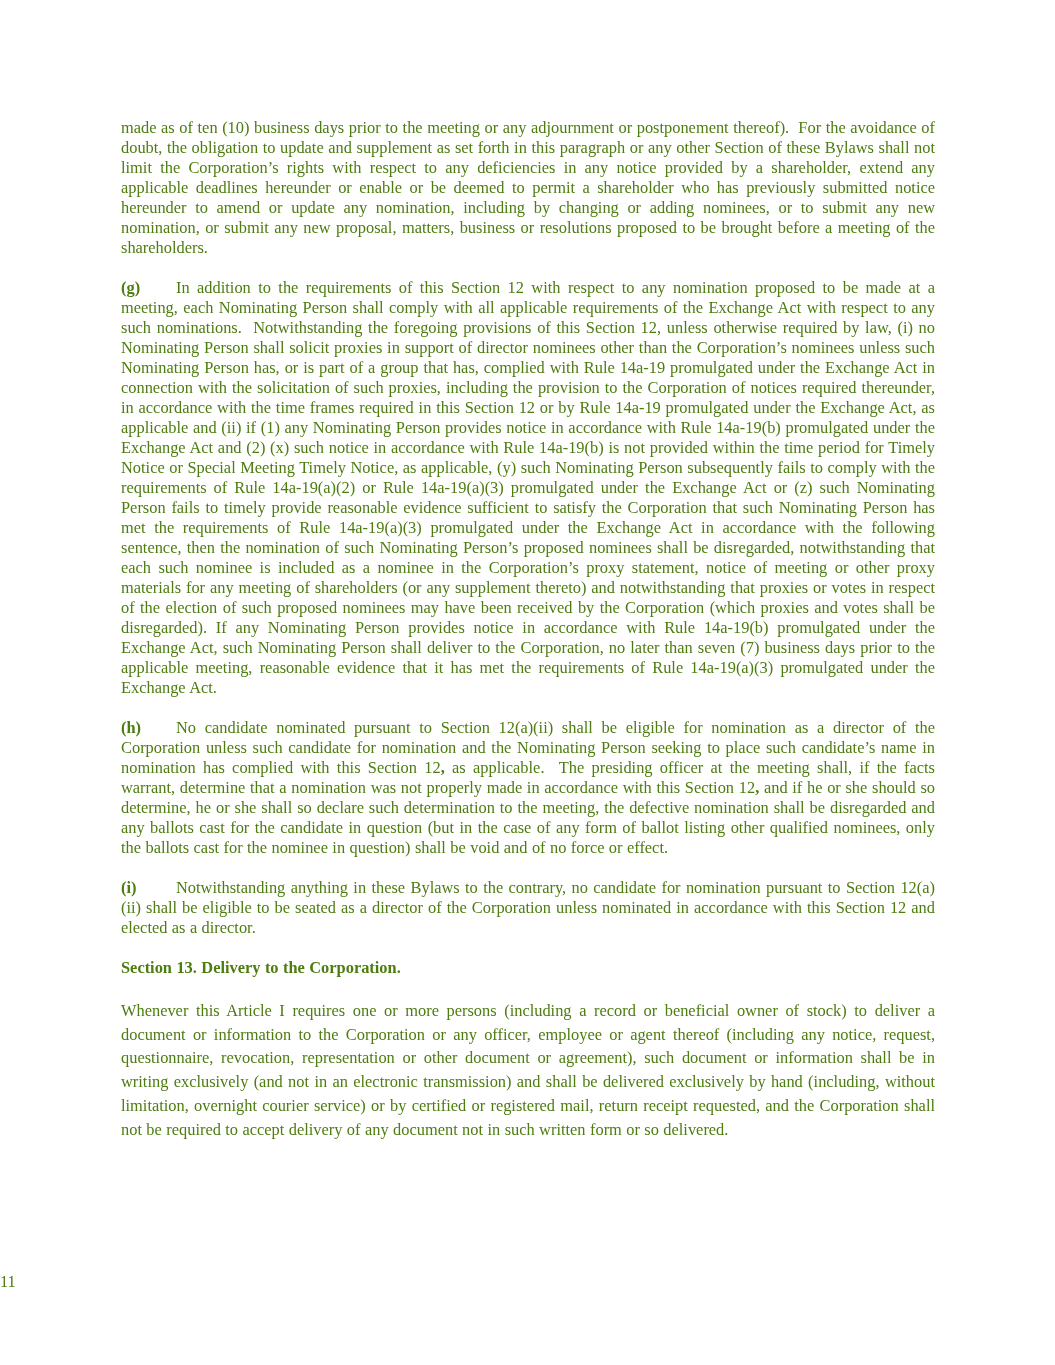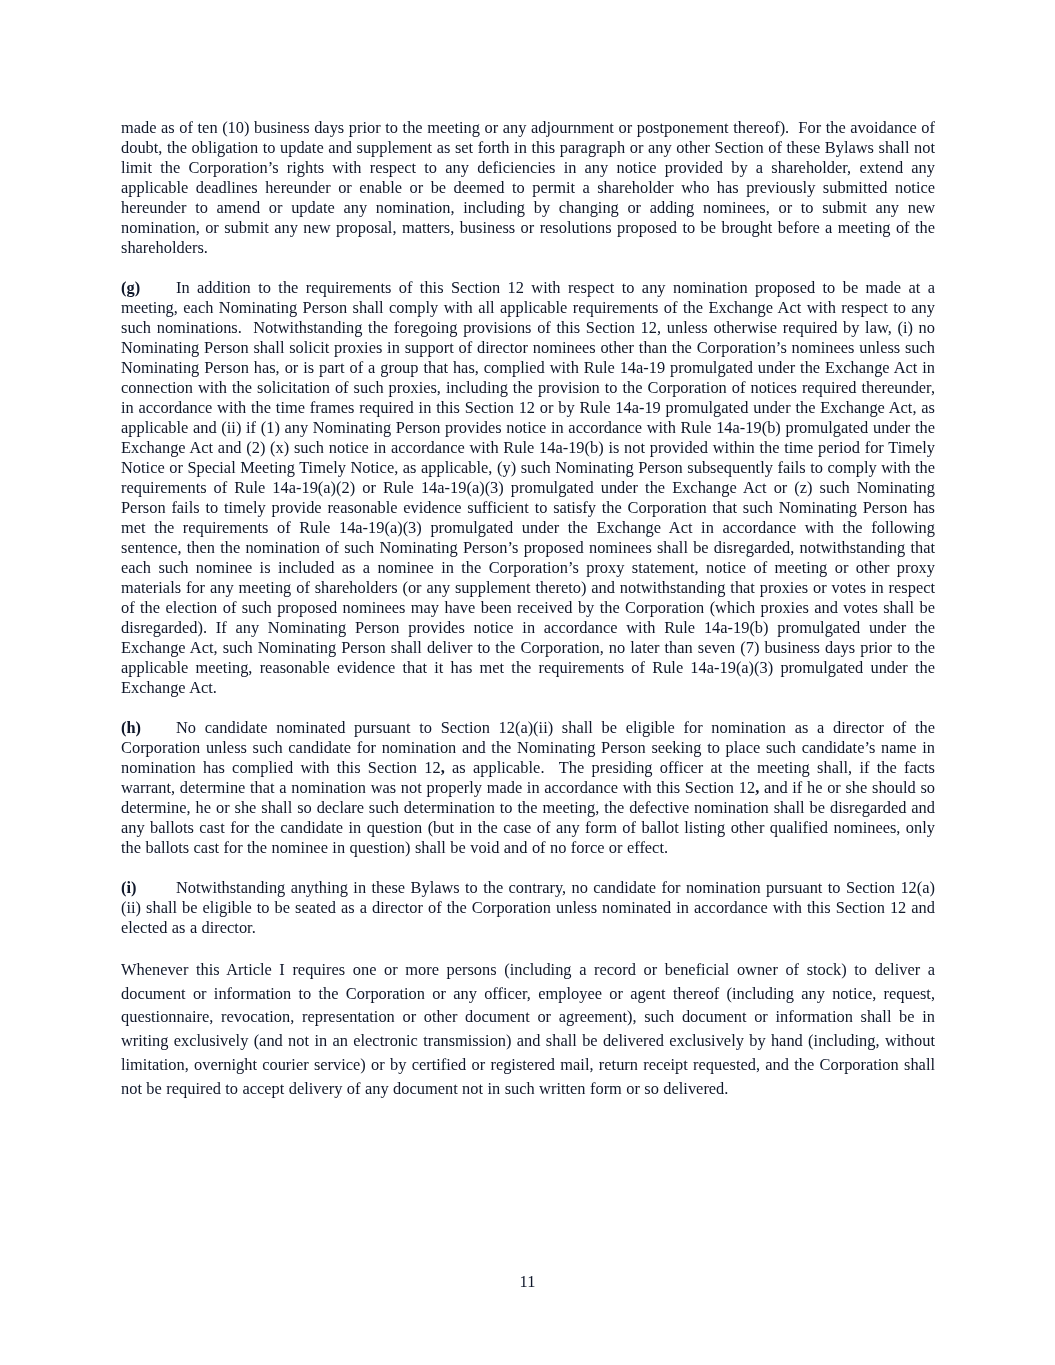--- a/index.html
+++ b/index.html
@@ -1,21 +1,21 @@
 <!DOCTYPE html>
 <html><head>
 <meta charset="utf-8">
 <style>
   html, body { margin: 0; padding: 0; background: #ffffff; }
   .page {
     position: relative;
     width: 1055px;
     height: 1365px;
     background: #ffffff;
-    color: #0f172a;
+    color: #4d7c0f;
     font-family: "Liberation Serif", "DejaVu Serif", serif;
     box-sizing: border-box;
     padding: 118px 120px 0 121px;
     overflow: hidden;
   }
   .doc-body { width: 100%; }
   p.doc {
     margin: 0 0 20px 0;
     font-size: 16.4px;
     line-height: 20px;
@@ -35,32 +35,33 @@
     font-weight: bold;
     display: inline-block;
     width: 55px;
   }
   .run-bold { font-weight: bold; }
   .footer {
     position: absolute;
     top: 1272px;
     left: 0;
     width: 100%;
-    text-align: center;
+    text-align: left;
     font-size: 16.4px;
     line-height: 20px;
   }
 </style>
 </head>
 <body>
 
 <div class="page">
   <div class="doc-body" id="doc-body">
       <p class="doc"><span>made as of ten (10) business days prior to the meeting or any adjournment or postponement thereof).&nbsp; For the avoidance of doubt, the obligation to update and supplement as set forth in this paragraph or any other Section of these Bylaws shall not limit the Corporation’s rights with respect to any deficiencies in any notice provided by a shareholder, extend any applicable deadlines hereunder or enable or be deemed to permit a shareholder who has previously submitted notice hereunder to amend or update any nomination, including by changing or adding nominees, or to submit any new nomination, or submit any new proposal, matters, business or resolutions proposed to be brought before a meeting of the shareholders.</span></p>
       <p class="doc"><span class="plabel">(g)</span><span>In addition to the requirements of this Section 12 with respect to any nomination proposed to be made at a meeting, each Nominating Person shall comply with all applicable requirements of the Exchange Act with respect to any such nominations.&nbsp; Notwithstanding the foregoing provisions of this Section 12, unless otherwise required by law, (i) no Nominating Person shall solicit proxies in support of director nominees other than the Corporation’s nominees unless such Nominating Person has, or is part of a group that has, complied with Rule 14a-19 promulgated under the Exchange Act in connection with the solicitation of such proxies, including the provision to the Corporation of notices required thereunder, in accordance with the time frames required in this Section 12 or by Rule 14a-19 promulgated under the Exchange Act, as applicable and (ii) if (1) any Nominating Person provides notice in accordance with Rule 14a-19(b) promulgated under the Exchange Act and (2) (x) such notice in accordance with Rule 14a-19(b) is not provided within the time period for Timely Notice or Special Meeting Timely Notice, as applicable, (y) such Nominating Person subsequently fails to comply with the requirements of Rule 14a-19(a)(2) or Rule 14a-19(a)(3) promulgated under the Exchange Act or (z) such Nominating Person fails to timely provide reasonable evidence sufficient to satisfy the Corporation that such Nominating Person has met the requirements of Rule 14a-19(a)(3) promulgated under the Exchange Act in accordance with the following sentence, then the nomination of such Nominating Person’s proposed nominees shall be disregarded, notwithstanding that each such nominee is included as a nominee in the Corporation’s proxy statement, notice of meeting or other proxy materials for any meeting of shareholders (or any supplement thereto) and notwithstanding that proxies or votes in respect of the election of such proposed nominees may have been received by the Corporation (which proxies and votes shall be disregarded). If any Nominating Person provides notice in accordance with Rule 14a-19(b) promulgated under the Exchange Act, such Nominating Person shall deliver to the Corporation, no later than seven (7) business days prior to the applicable meeting, reasonable evidence that it has met the requirements of Rule 14a-19(a)(3) promulgated under the Exchange Act.</span></p>
       <p class="doc"><span class="plabel">(h)</span><span>No candidate nominated pursuant to Section 12(a)(ii) shall be eligible for nomination as a director of the Corporation unless such candidate for nomination and the Nominating Person seeking to place such candidate’s name in nomination has complied with this Section 12</span><span class="run-bold">,</span><span> as applicable.&nbsp; The presiding officer at the meeting shall, if the facts warrant, determine that a nomination was not properly made in accordance with this Section 12</span><span class="run-bold">,</span><span> and if he or she should so determine, he or she shall so declare such determination to the meeting, the defective nomination shall be disregarded and any ballots cast for the candidate in question (but in the case of any form of ballot listing other qualified nominees, only the ballots cast for the nominee in question) shall be void and of no force or effect.</span></p>
       <p class="doc"><span class="plabel">(i)</span><span>Notwithstanding anything in these Bylaws to the contrary, no candidate for nomination pursuant to Section 12(a)(ii) shall be eligible to be seated as a director of the Corporation unless nominated in accordance with this Section 12 and elected as a director.</span></p>
+      <p class="doc heading"><span class="run-bold">Section 13. Delivery to the Corporation.</span></p>
       <p class="doc closing"><span>Whenever this Article I requires one or more persons (including a record or beneficial owner of stock) to deliver a document or information to the Corporation or any officer, employee or agent thereof (including any notice, request, questionnaire, revocation, representation or other document or agreement), such document or information shall be in writing exclusively (and not in an electronic transmission) and shall be delivered exclusively by hand (including, without limitation, overnight courier service) or by certified or registered mail, return receipt requested, and the Corporation shall not be required to accept delivery of any document not in such written form or so delivered.</span></p>
     </div>
   <div class="footer">
     <span>11</span>
   </div>
 </div>
 
 </body></html>

